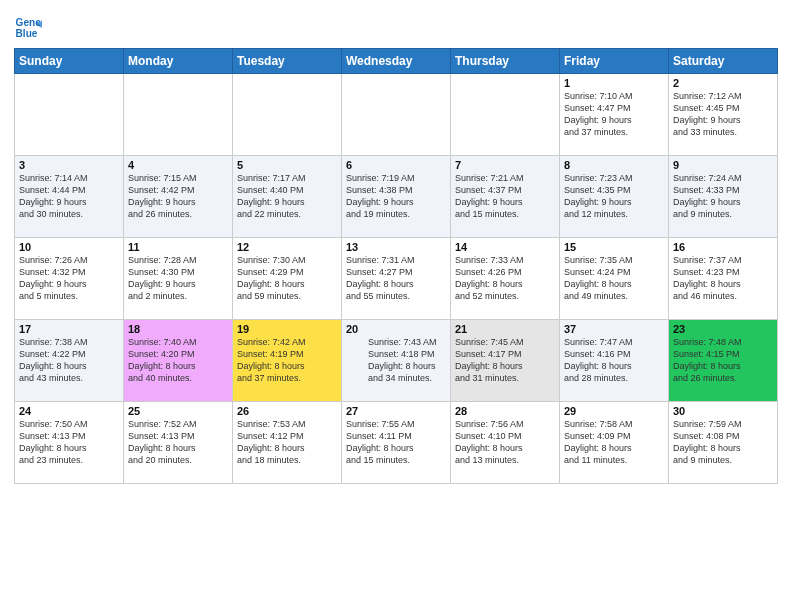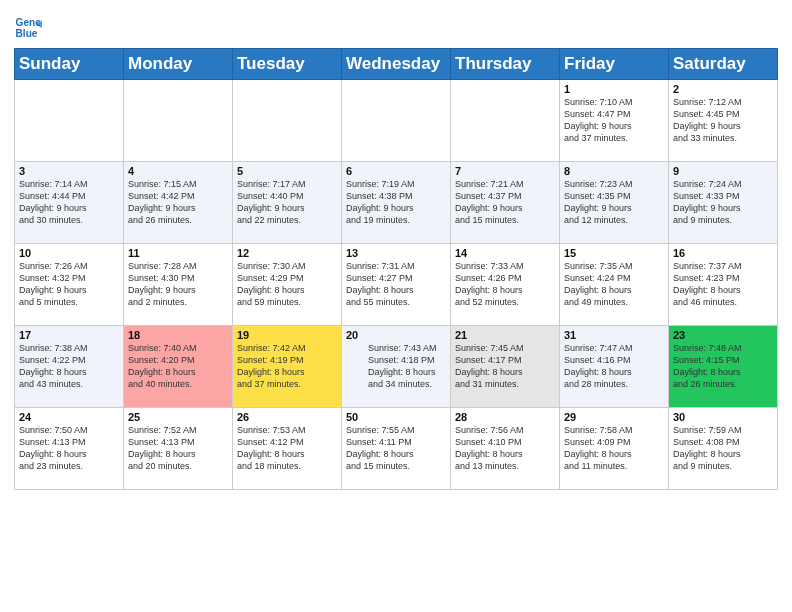--- a/index.html
+++ b/index.html
@@ -54,21 +54,21 @@
       color: #444;
     }
     .calendar {
       width: 100%;
       border-collapse: collapse;
       table-layout: fixed;
     }
     .calendar th {
       background: #2979c2;
       color: #fff;
-      font-size: 17px;
+      font-size: 12px;
       font-weight: bold;
       padding: 5px 4px;
       text-align: left;
       border: 1px solid #2060a0;
     }
     .calendar td {
       vertical-align: top;
       border: 1px solid #ccc;
       padding: 3px 4px;
       font-size: 9.5px;
@@ -257,21 +257,21 @@
           </td>
         </tr>
         <tr>
           <td style="background: rgb(240, 244, 250);">
             <span class="day-num">17</span>
             <div class="day-info" style="white-space: pre-line;">Sunrise: 7:38 AM
 Sunset: 4:22 PM
 Daylight: 8 hours
 and 43 minutes.</div>
           </td>
-          <td style="background: #fca5a5;">
+          <td style="background: #f0abfc;">
             <span class="day-num">18</span>
             <div class="day-info" style="white-space: pre-line;">Sunrise: 7:40 AM
 Sunset: 4:20 PM
 Daylight: 8 hours
 and 40 minutes.</div>
           </td>
           <td style="background: #fde047;">
             <span class="day-num">19</span>
             <div class="day-info" style="white-space: pre-line;">Sunrise: 7:42 AM
 Sunset: 4:19 PM
@@ -286,21 +286,21 @@
 and 34 minutes.</div>
           </td>
           <td style="background: #e5e5e5;">
             <span class="day-num">21</span>
             <div class="day-info" style="white-space: pre-line;">Sunrise: 7:45 AM
 Sunset: 4:17 PM
 Daylight: 8 hours
 and 31 minutes.</div>
           </td>
           <td style="background: rgb(240, 244, 250);">
-            <span class="day-num">31</span>
+            <span class="day-num">37</span>
             <div class="day-info" style="white-space: pre-line;">Sunrise: 7:47 AM
 Sunset: 4:16 PM
 Daylight: 8 hours
 and 28 minutes.</div>
           </td>
           <td style="background: #22c55e;">
             <span class="day-num">23</span>
             <div class="day-info" style="white-space: pre-line;">Sunrise: 7:48 AM
 Sunset: 4:15 PM
 Daylight: 8 hours
@@ -323,21 +323,21 @@
 and 20 minutes.</div>
           </td>
           <td>
             <span class="day-num">26</span>
             <div class="day-info" style="white-space: pre-line;">Sunrise: 7:53 AM
 Sunset: 4:12 PM
 Daylight: 8 hours
 and 18 minutes.</div>
           </td>
           <td>
-            <span class="day-num">50</span>
+            <span class="day-num">27</span>
             <div class="day-info" style="white-space: pre-line;">Sunrise: 7:55 AM
 Sunset: 4:11 PM
 Daylight: 8 hours
 and 15 minutes.</div>
           </td>
           <td>
             <span class="day-num">28</span>
             <div class="day-info" style="white-space: pre-line;">Sunrise: 7:56 AM
 Sunset: 4:10 PM
 Daylight: 8 hours

